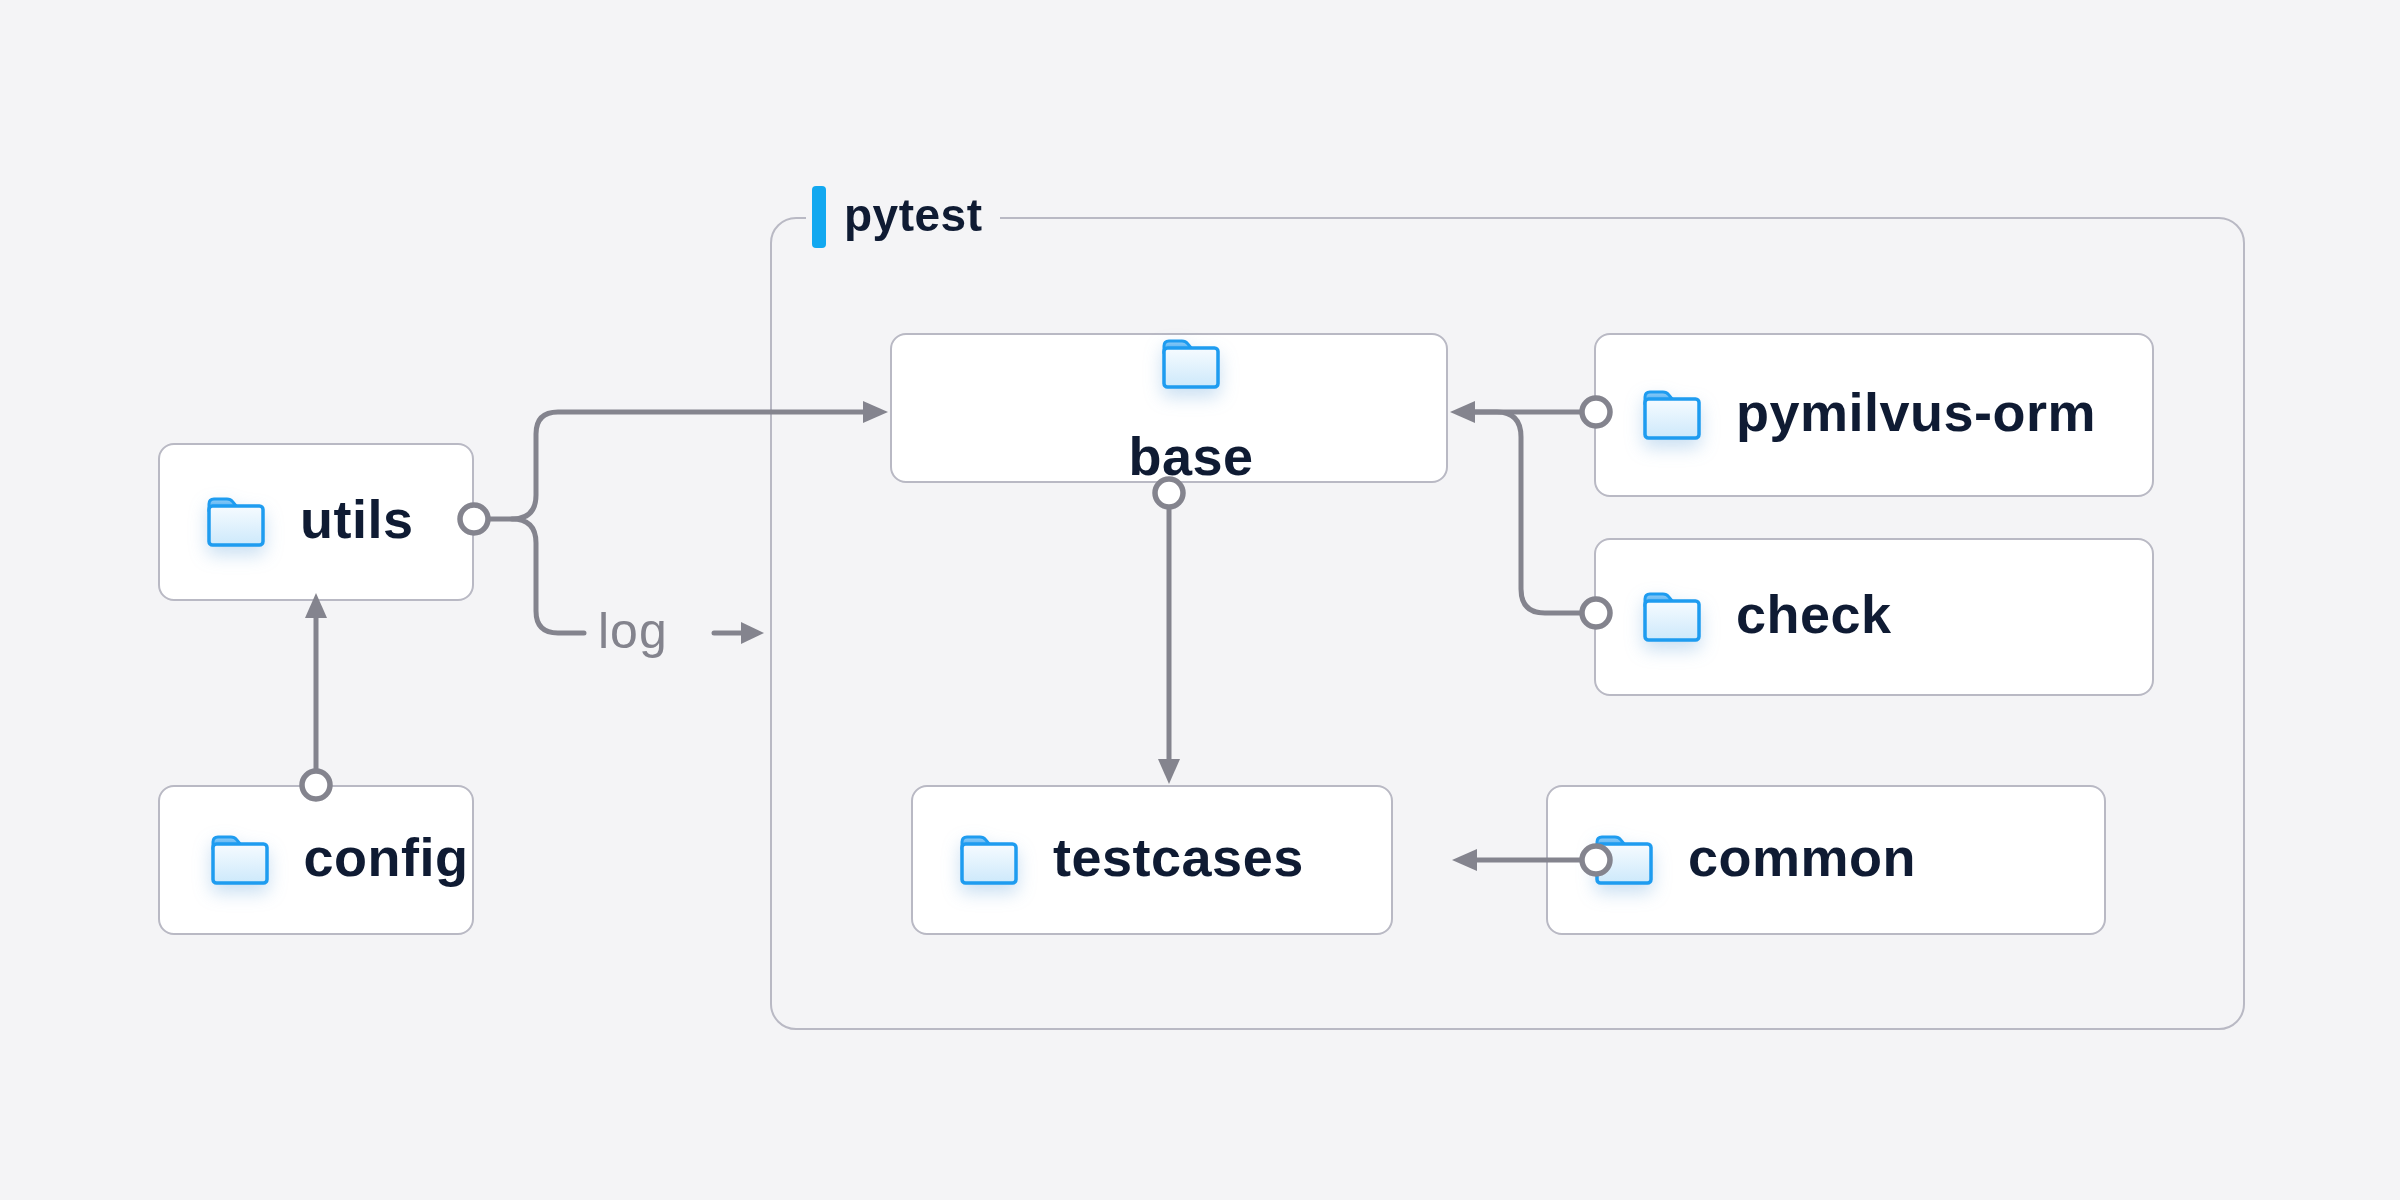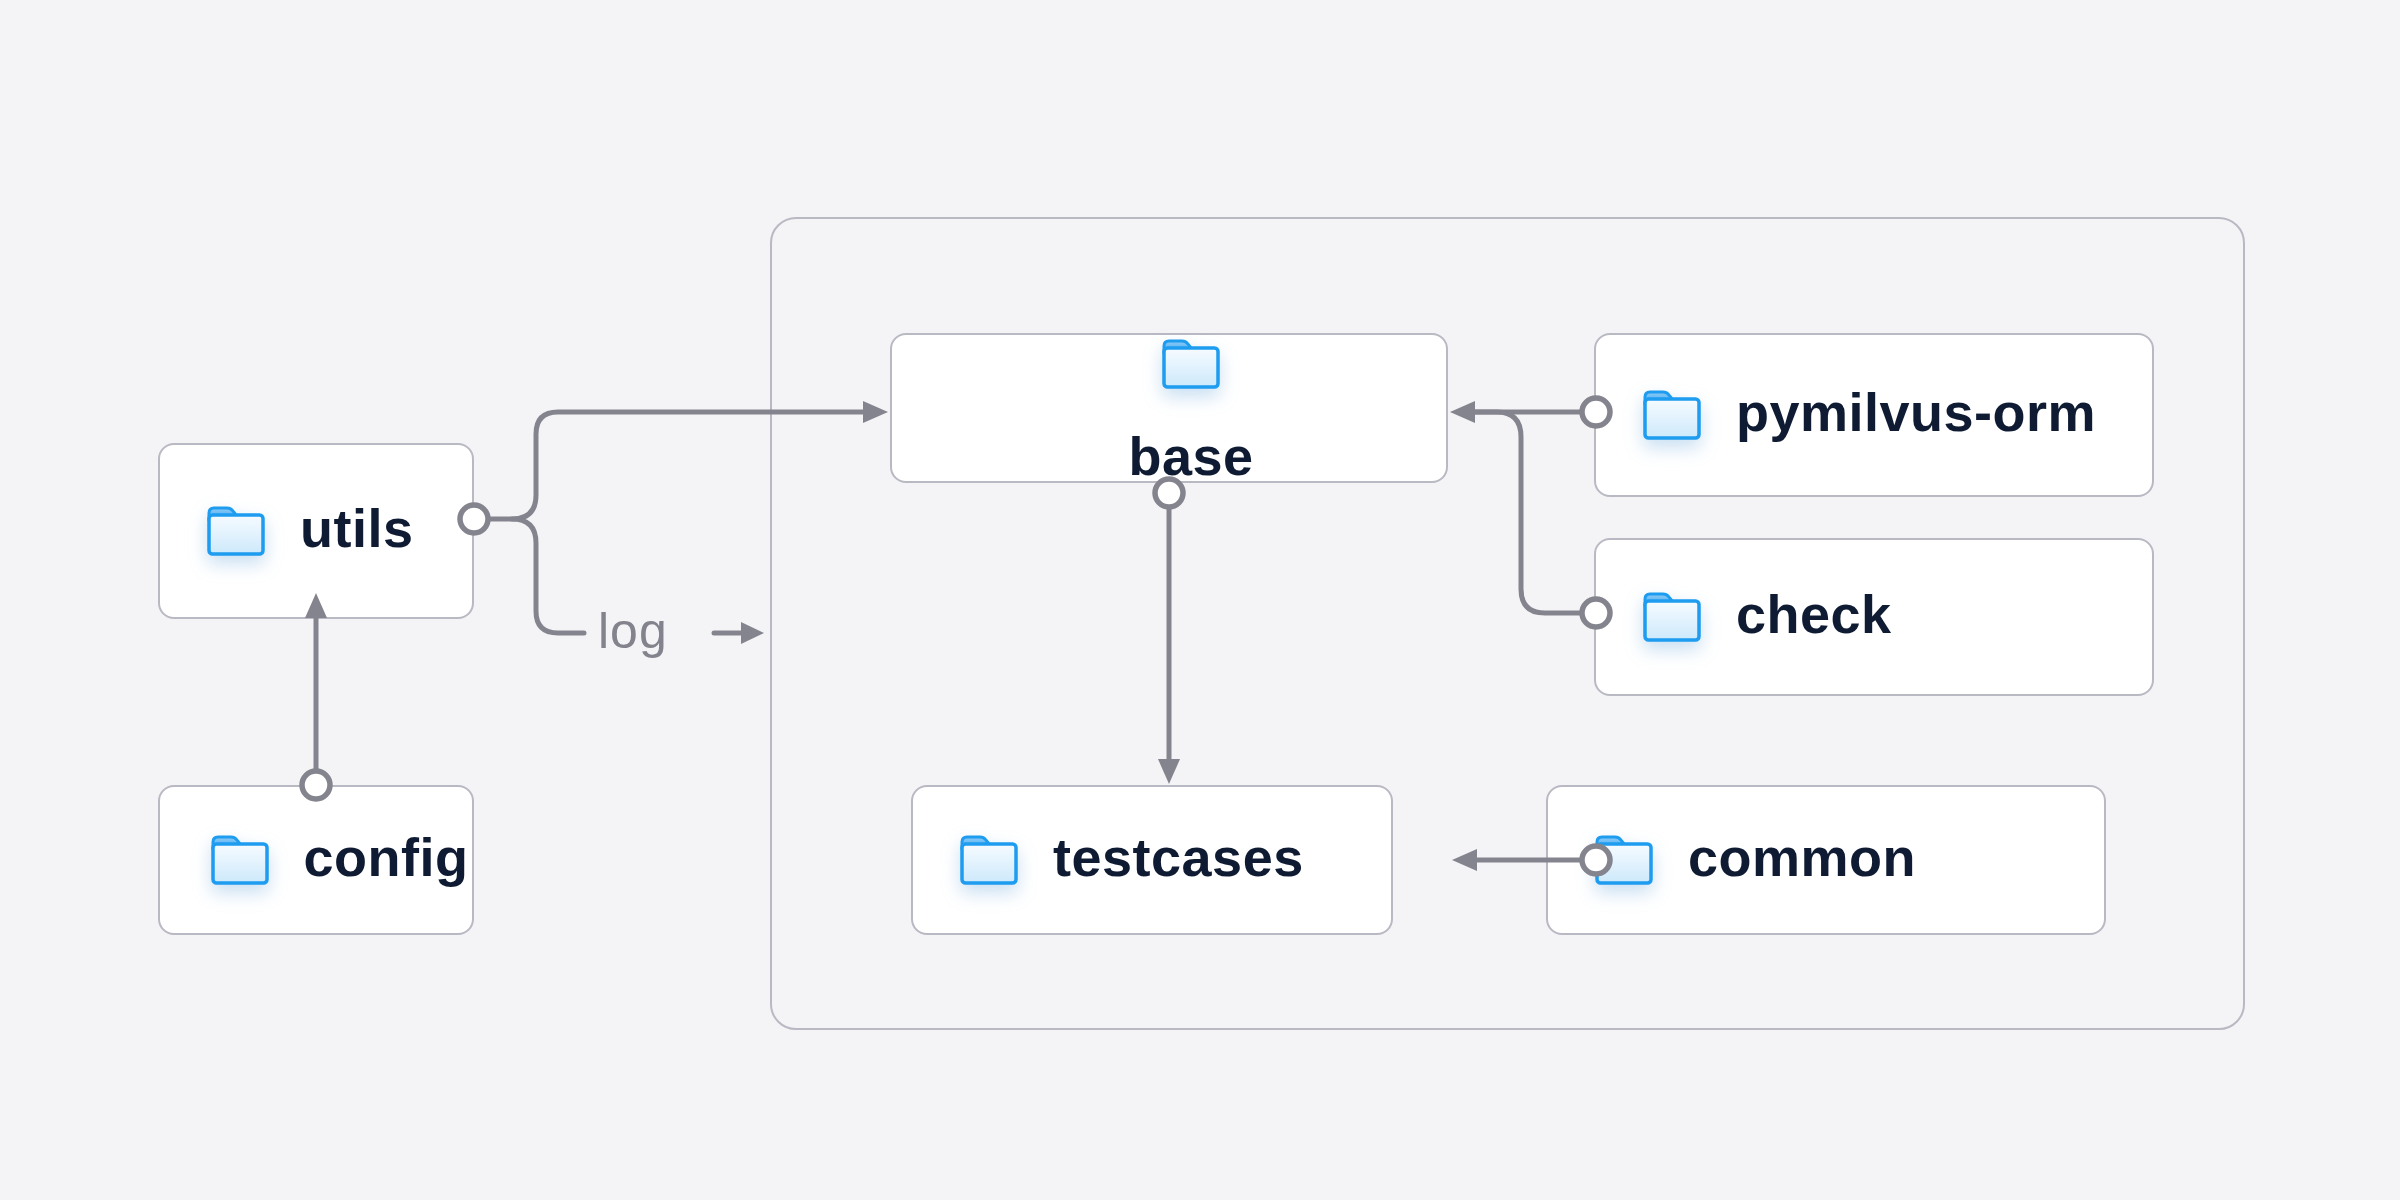--- a/index.html
+++ b/index.html
@@ -72,21 +72,21 @@
     letter-spacing: 0.5px;
     white-space: nowrap;
     padding-bottom: 6px;
   }
   .folder {
     width: 64px;
     height: 58px;
     flex: 0 0 auto;
     filter: drop-shadow(0 8px 9px rgba(60, 140, 210, 0.28));
   }
-  .n-utils     { left: 158px;  top: 443px; width: 316px; height: 176px; }
+  .n-utils     { left: 158px;  top: 443px; width: 316px; height: 158px; }
   .n-config    { left: 158px;  top: 785px; width: 316px; height: 150px; justify-content: center; }
   .n-base      { left: 890px;  top: 333px; width: 558px; height: 150px; flex-direction: column; }
   .n-testcases { left: 911px;  top: 785px; width: 482px; height: 150px; }
   .n-pymilvus  { left: 1594px; top: 333px; width: 560px; height: 164px; }
   .n-check     { left: 1594px; top: 538px; width: 560px; height: 158px; }
   .n-common    { left: 1546px; top: 785px; width: 560px; height: 150px; }
   
   .wires {
     position: absolute;
     left: 0;
@@ -139,20 +139,24 @@
     <symbol id="folder-sym" viewBox="0 0 64 58">
       <path d="M5 18 V11 q0 -5 5 -5 h13 q3.5 0 5.6 2.6 l4.4 5.4 z" fill="url(#tgrad)" stroke="#1e9cf0" stroke-width="3" stroke-linejoin="round"></path>
       <rect x="5" y="13" width="54" height="39" rx="3.5" fill="url(#fgrad)" stroke="#1e9cf0" stroke-width="3.5" stroke-linejoin="round"></rect>
     </symbol>
   </defs>
 </svg>
 
 <div class="canvas">
 
   <div class="group-box"></div>
+  <div class="group-label">
+    <span class="accent-bar"></span>
+    <span class="group-title">pytest</span>
+  </div>
 
   <div class="node n-utils">
     <svg class="folder">
         <use href="#folder-sym"></use>
       </svg>
     <span class="label">utils</span>
   </div>
 
   <div class="node n-config">
     <svg class="folder">

